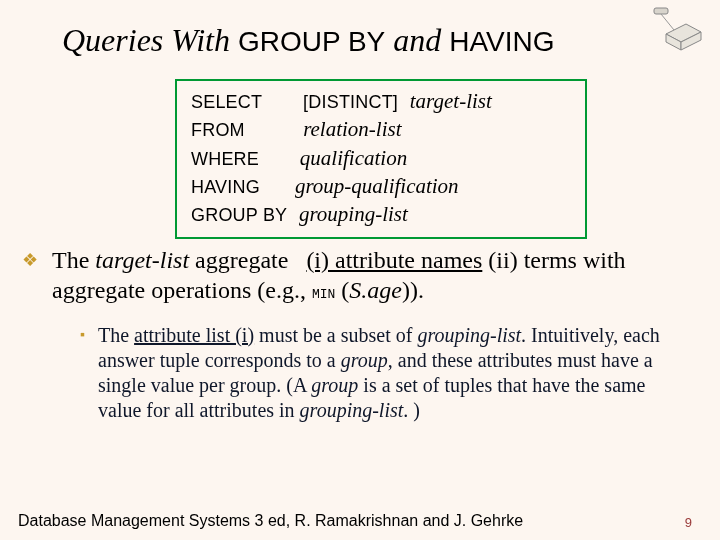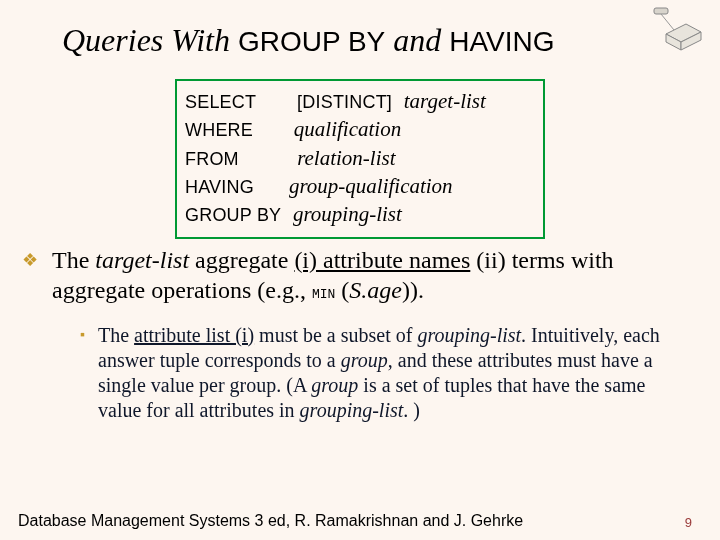--- a/index.html
+++ b/index.html
@@ -16,22 +16,22 @@
     font-family: "Times New Roman", Times, serif;
     font-style: italic;
     font-size: 32px;
     color: #000;
     padding: 22px 8px 0 62px;
   }
   .title .kw { font-family: Arial, Helvetica, sans-serif; font-style: normal; font-size: 28px; }
   .syntax-box {
     border: 2px solid #009933;
     margin: 20px 0 6px 175px;
-    padding: 6px 14px 8px 8px;
-    width: 370px;
+    padding: 6px 14px 8px 14px;
+    width: 412px;
     font-size: 21px;
     line-height: 1.35;
     color: #000;
   }
   .syntax-box .kw { font-family: Arial, Helvetica, sans-serif; font-style: normal; font-size: 18px; letter-spacing: 0.2px; }
   .syntax-box .it { font-family: "Times New Roman", Times, serif; font-style: italic; }
   .bullet1 {
     position: relative;
     padding: 0 30px 0 52px;
     font-family: "Times New Roman", Times, serif;
@@ -41,21 +41,21 @@
   }
   .bullet1::before {
     content: "❖";
     position: absolute;
     left: 22px;
     top: 4px;
     color: #c89a2c;
     font-size: 18px;
   }
   .bullet1 .it { font-style: italic; }
-  .bullet1 .ul { text-decoration: underline; }
+  .bullet1 .ul { text-decoration: underline; margin-left: 12px; }
   .bullet1 .sc { font-family: Liberation Mono, monospace; font-size: 13px; font-style: normal; }
   .bullet2 {
     position: relative;
     margin: 18px 42px 0 80px;
     padding-left: 18px;
     font-family: "Times New Roman", Times, serif;
     font-size: 20px;
     line-height: 1.25;
     color: #0f172a;
   }
@@ -108,24 +108,24 @@
 
 <div class="title">
   <span>Queries With </span><span class="kw">GROUP BY</span><span> and </span><span class="kw">HAVING</span>
 </div>
 
 <div class="syntax-box">
   <div>
     <span class="kw">SELECT</span>&nbsp;&nbsp;&nbsp;&nbsp;&nbsp;&nbsp;&nbsp;<span class="kw">[DISTINCT]</span>&nbsp;&nbsp;<span class="it">target-list</span>
   </div>
   <div>
-    <span class="kw">WHERE</span>&nbsp;&nbsp;&nbsp;&nbsp;&nbsp;&nbsp;&nbsp;<span class="it">qualification</span>
+    <span class="kw">FROM</span>&nbsp;&nbsp;&nbsp;&nbsp;&nbsp;&nbsp;&nbsp;&nbsp;&nbsp;&nbsp;<span class="it">relation-list</span>
   </div>
   <div>
-    <span class="kw">FROM</span>&nbsp;&nbsp;&nbsp;&nbsp;&nbsp;&nbsp;&nbsp;&nbsp;&nbsp;&nbsp;<span class="it">relation-list</span>
+    <span class="kw">WHERE</span>&nbsp;&nbsp;&nbsp;&nbsp;&nbsp;&nbsp;&nbsp;<span class="it">qualification</span>
   </div>
   <div>
     <span class="kw">HAVING</span>&nbsp;&nbsp;&nbsp;&nbsp;&nbsp;&nbsp;<span class="it">group-qualification</span>
   </div>
   <div>
     <span class="kw">GROUP BY</span>&nbsp;&nbsp;<span class="it">grouping-list</span>
   </div>
 </div>
 
 <div class="bullet1">

